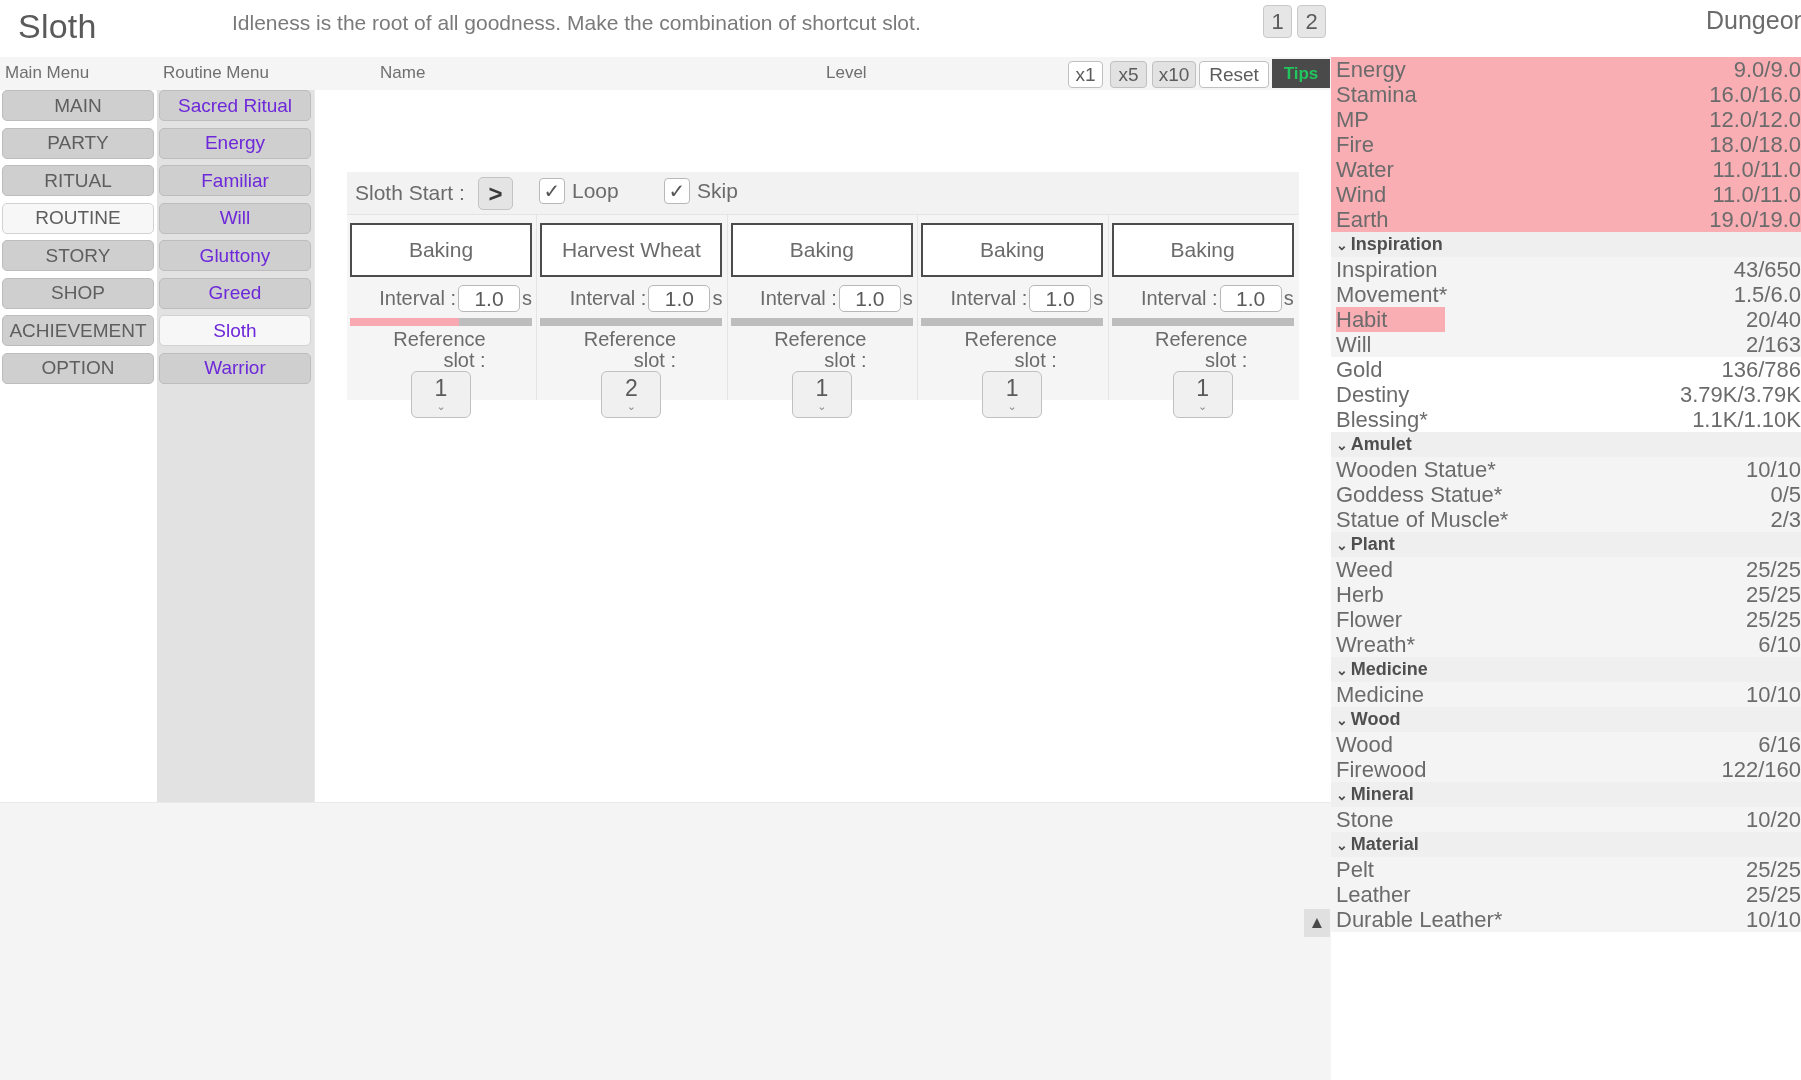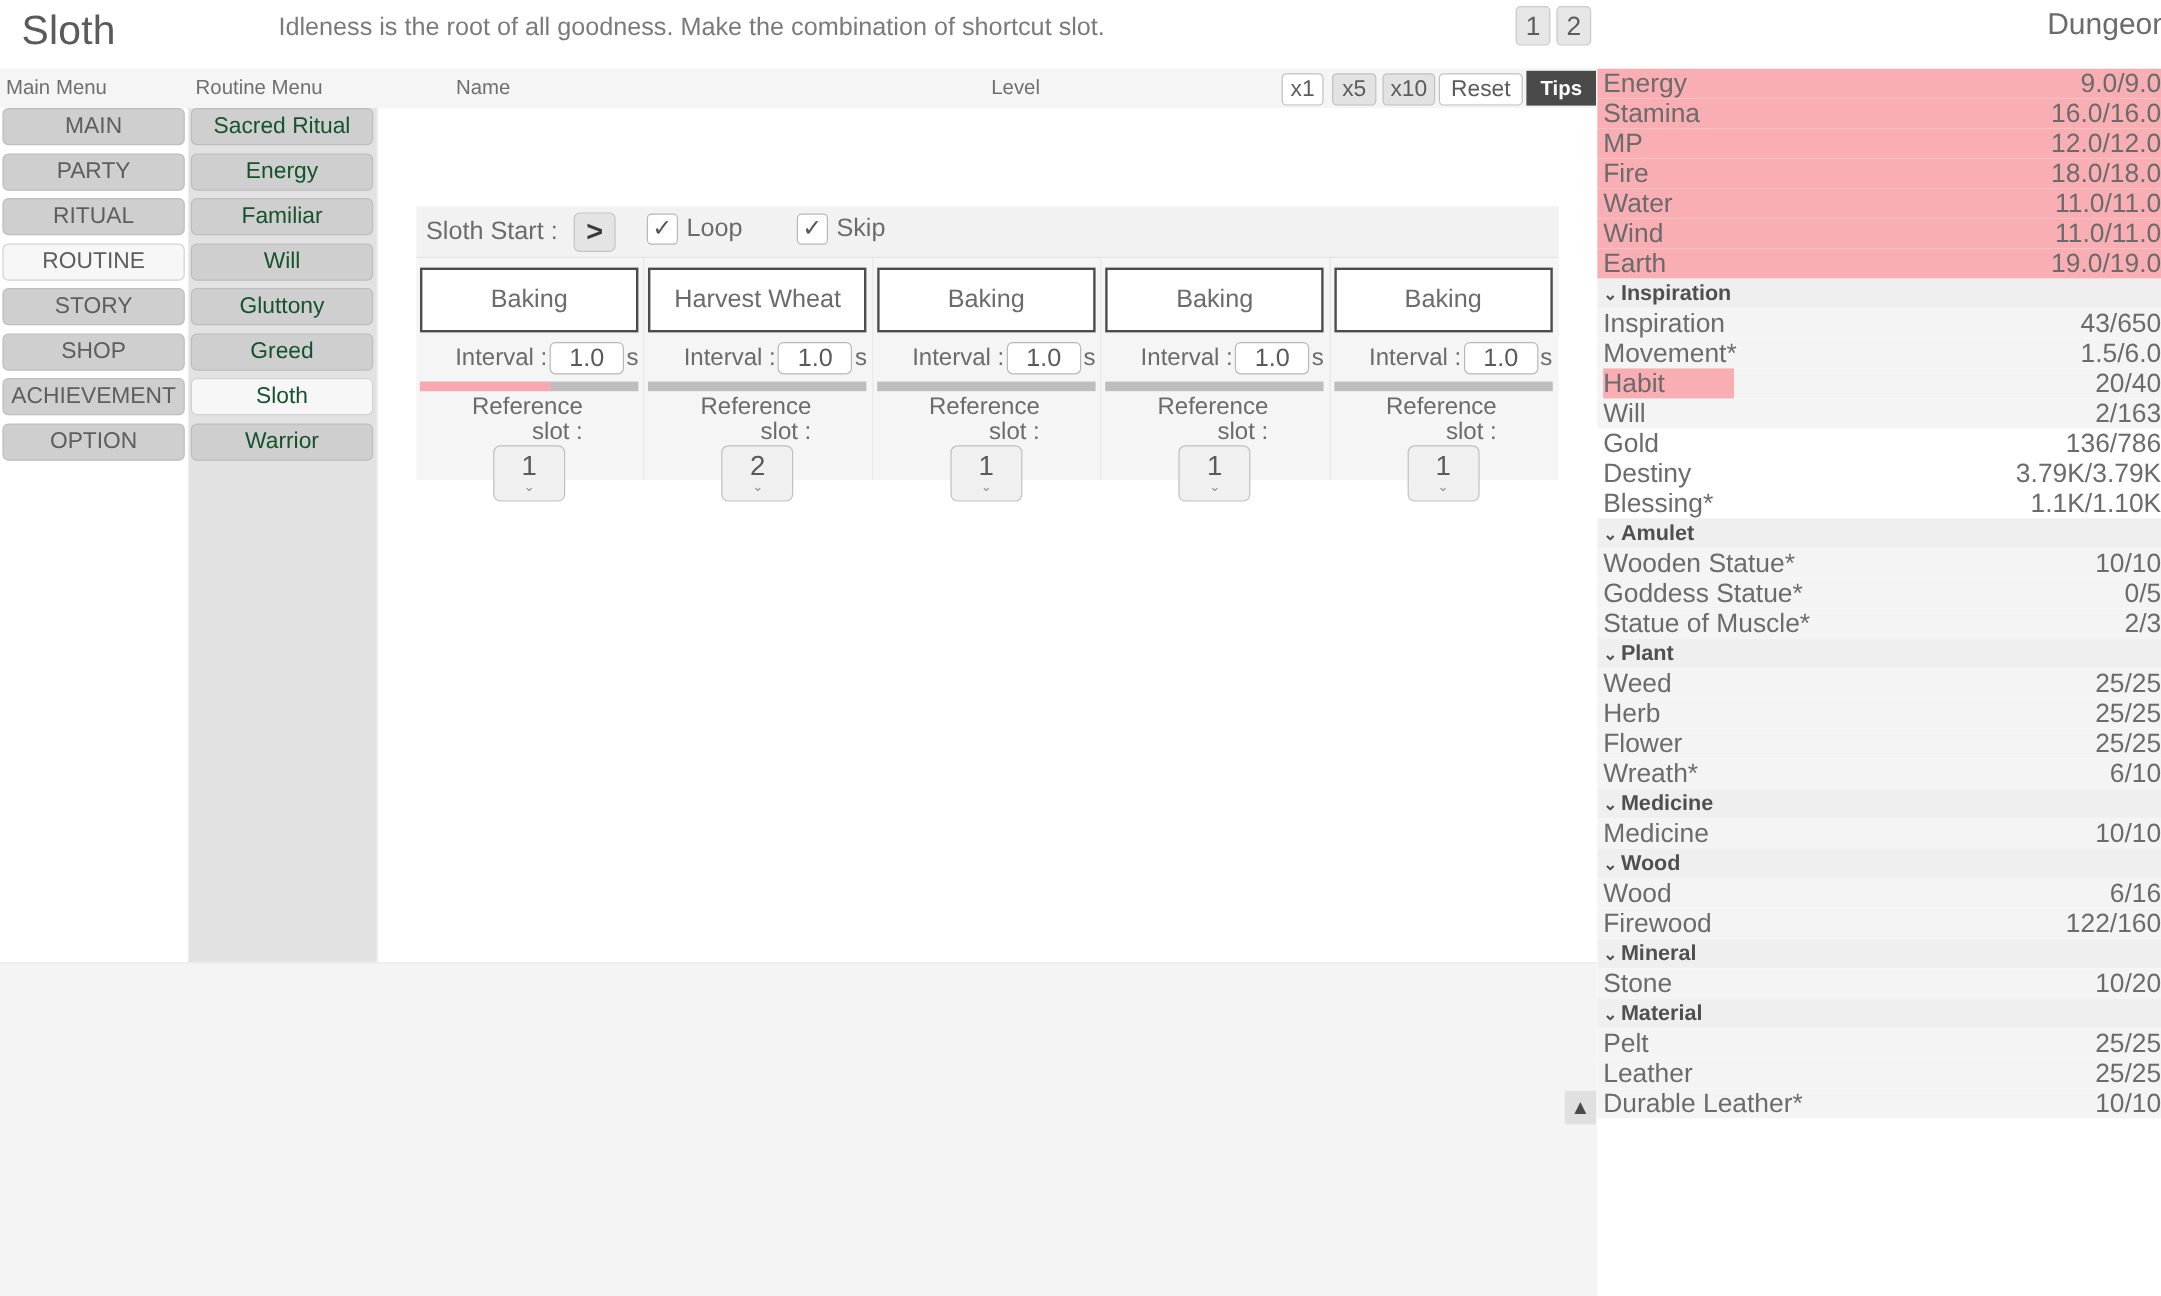--- a/index.html
+++ b/index.html
@@ -98,21 +98,21 @@
   }
   #mult-x1  { left: 1068px; width: 33px; background:#ffffff; }
   #mult-x5  { left: 1110px; width: 35px; background:#e2e2e2; }
   #mult-x10 { left: 1152px; width: 42px; background:#e2e2e2; }
   #mult-reset { left: 1199px; width: 68px; background:#ffffff; }
   #tips-btn {
     position: absolute;
     left: 1272px; top: 59px;
     width: 58px; height: 29px;
     background: #4a4a4a;
-    color: #ffffff;
+    color: #22c55e;
     font-size: 17px;
     font-weight: bold;
     display: flex;
     align-items: center;
     justify-content: center;
     cursor: pointer;
   }
 
   
   #main-menu-col {
@@ -150,21 +150,21 @@
   }
   .rmenu-btn {
     position: absolute;
     left: 2px;
     width: 152px;
     height: 31px;
     background: #cfcfcf;
     border: 1px solid #bdbdbd;
     border-radius: 5px;
     font-size: 19px;
-    color: #14532d;
+    color: #6d28d9;
     display: flex;
     align-items: center;
     justify-content: center;
     cursor: pointer;
     box-sizing: border-box;
     white-space: nowrap;
   }
   .rmenu-btn.selected {
     background: #f7f7f7;
     border-color: #d2d2d2;

